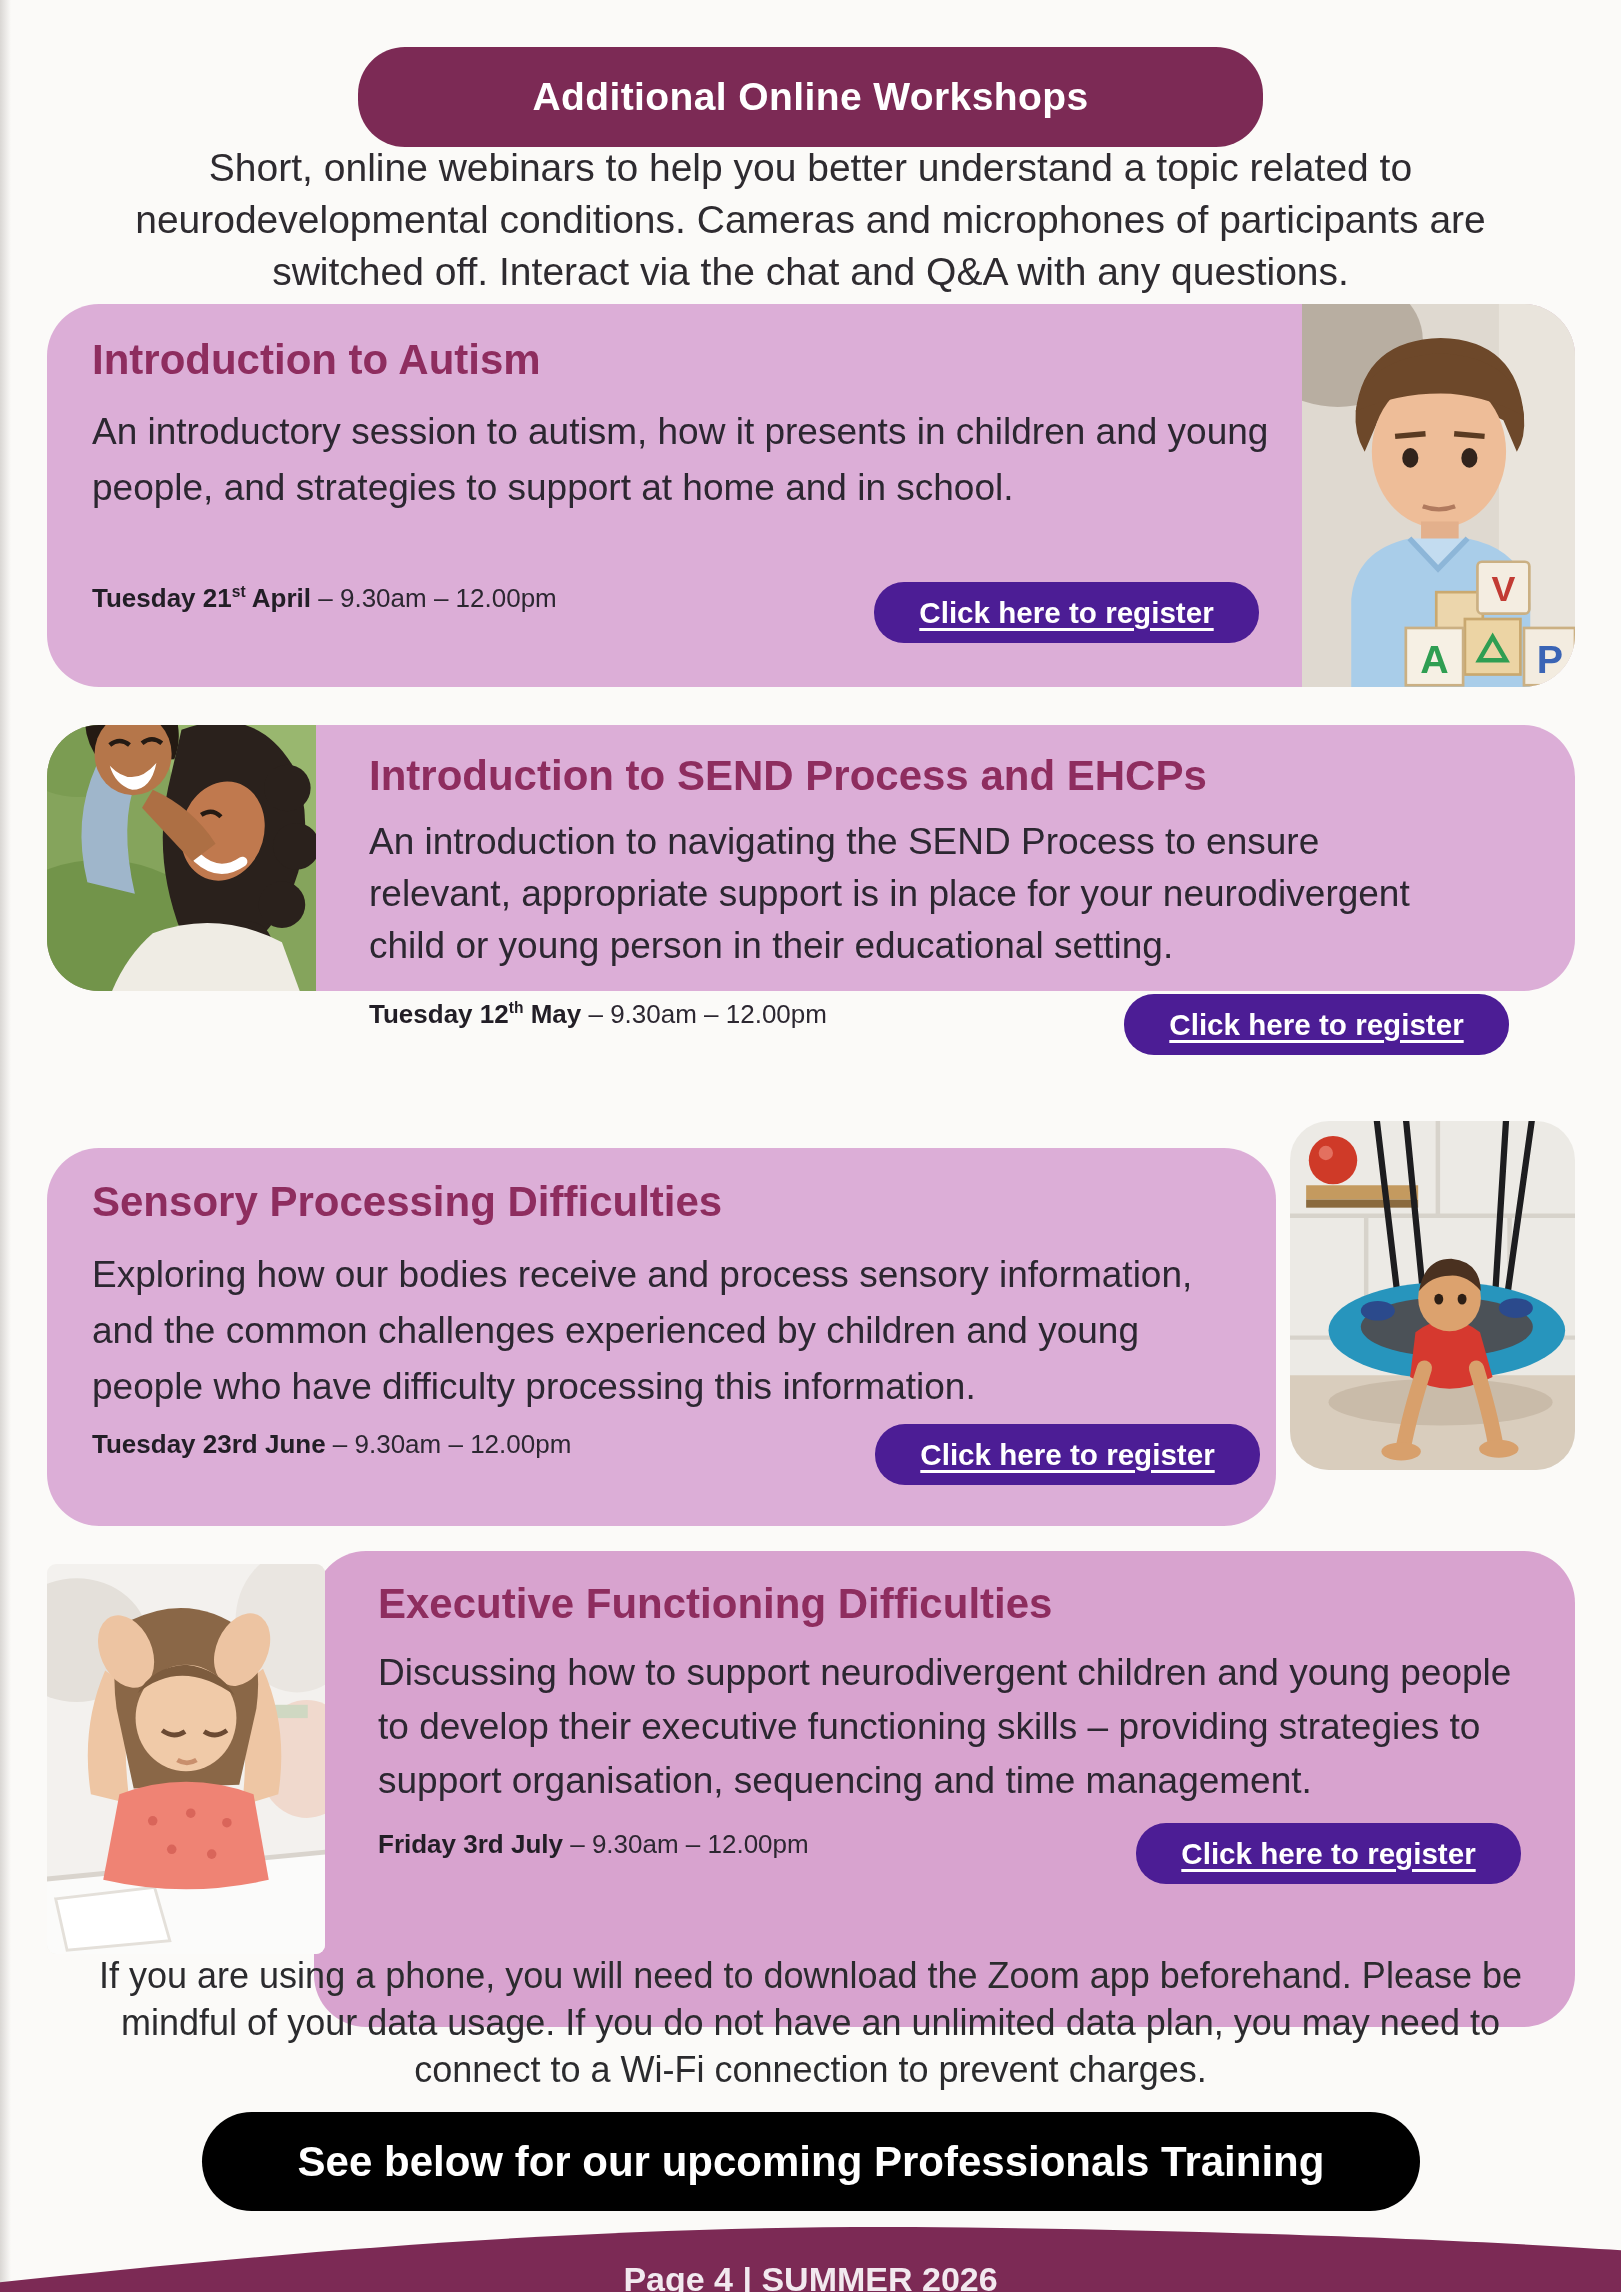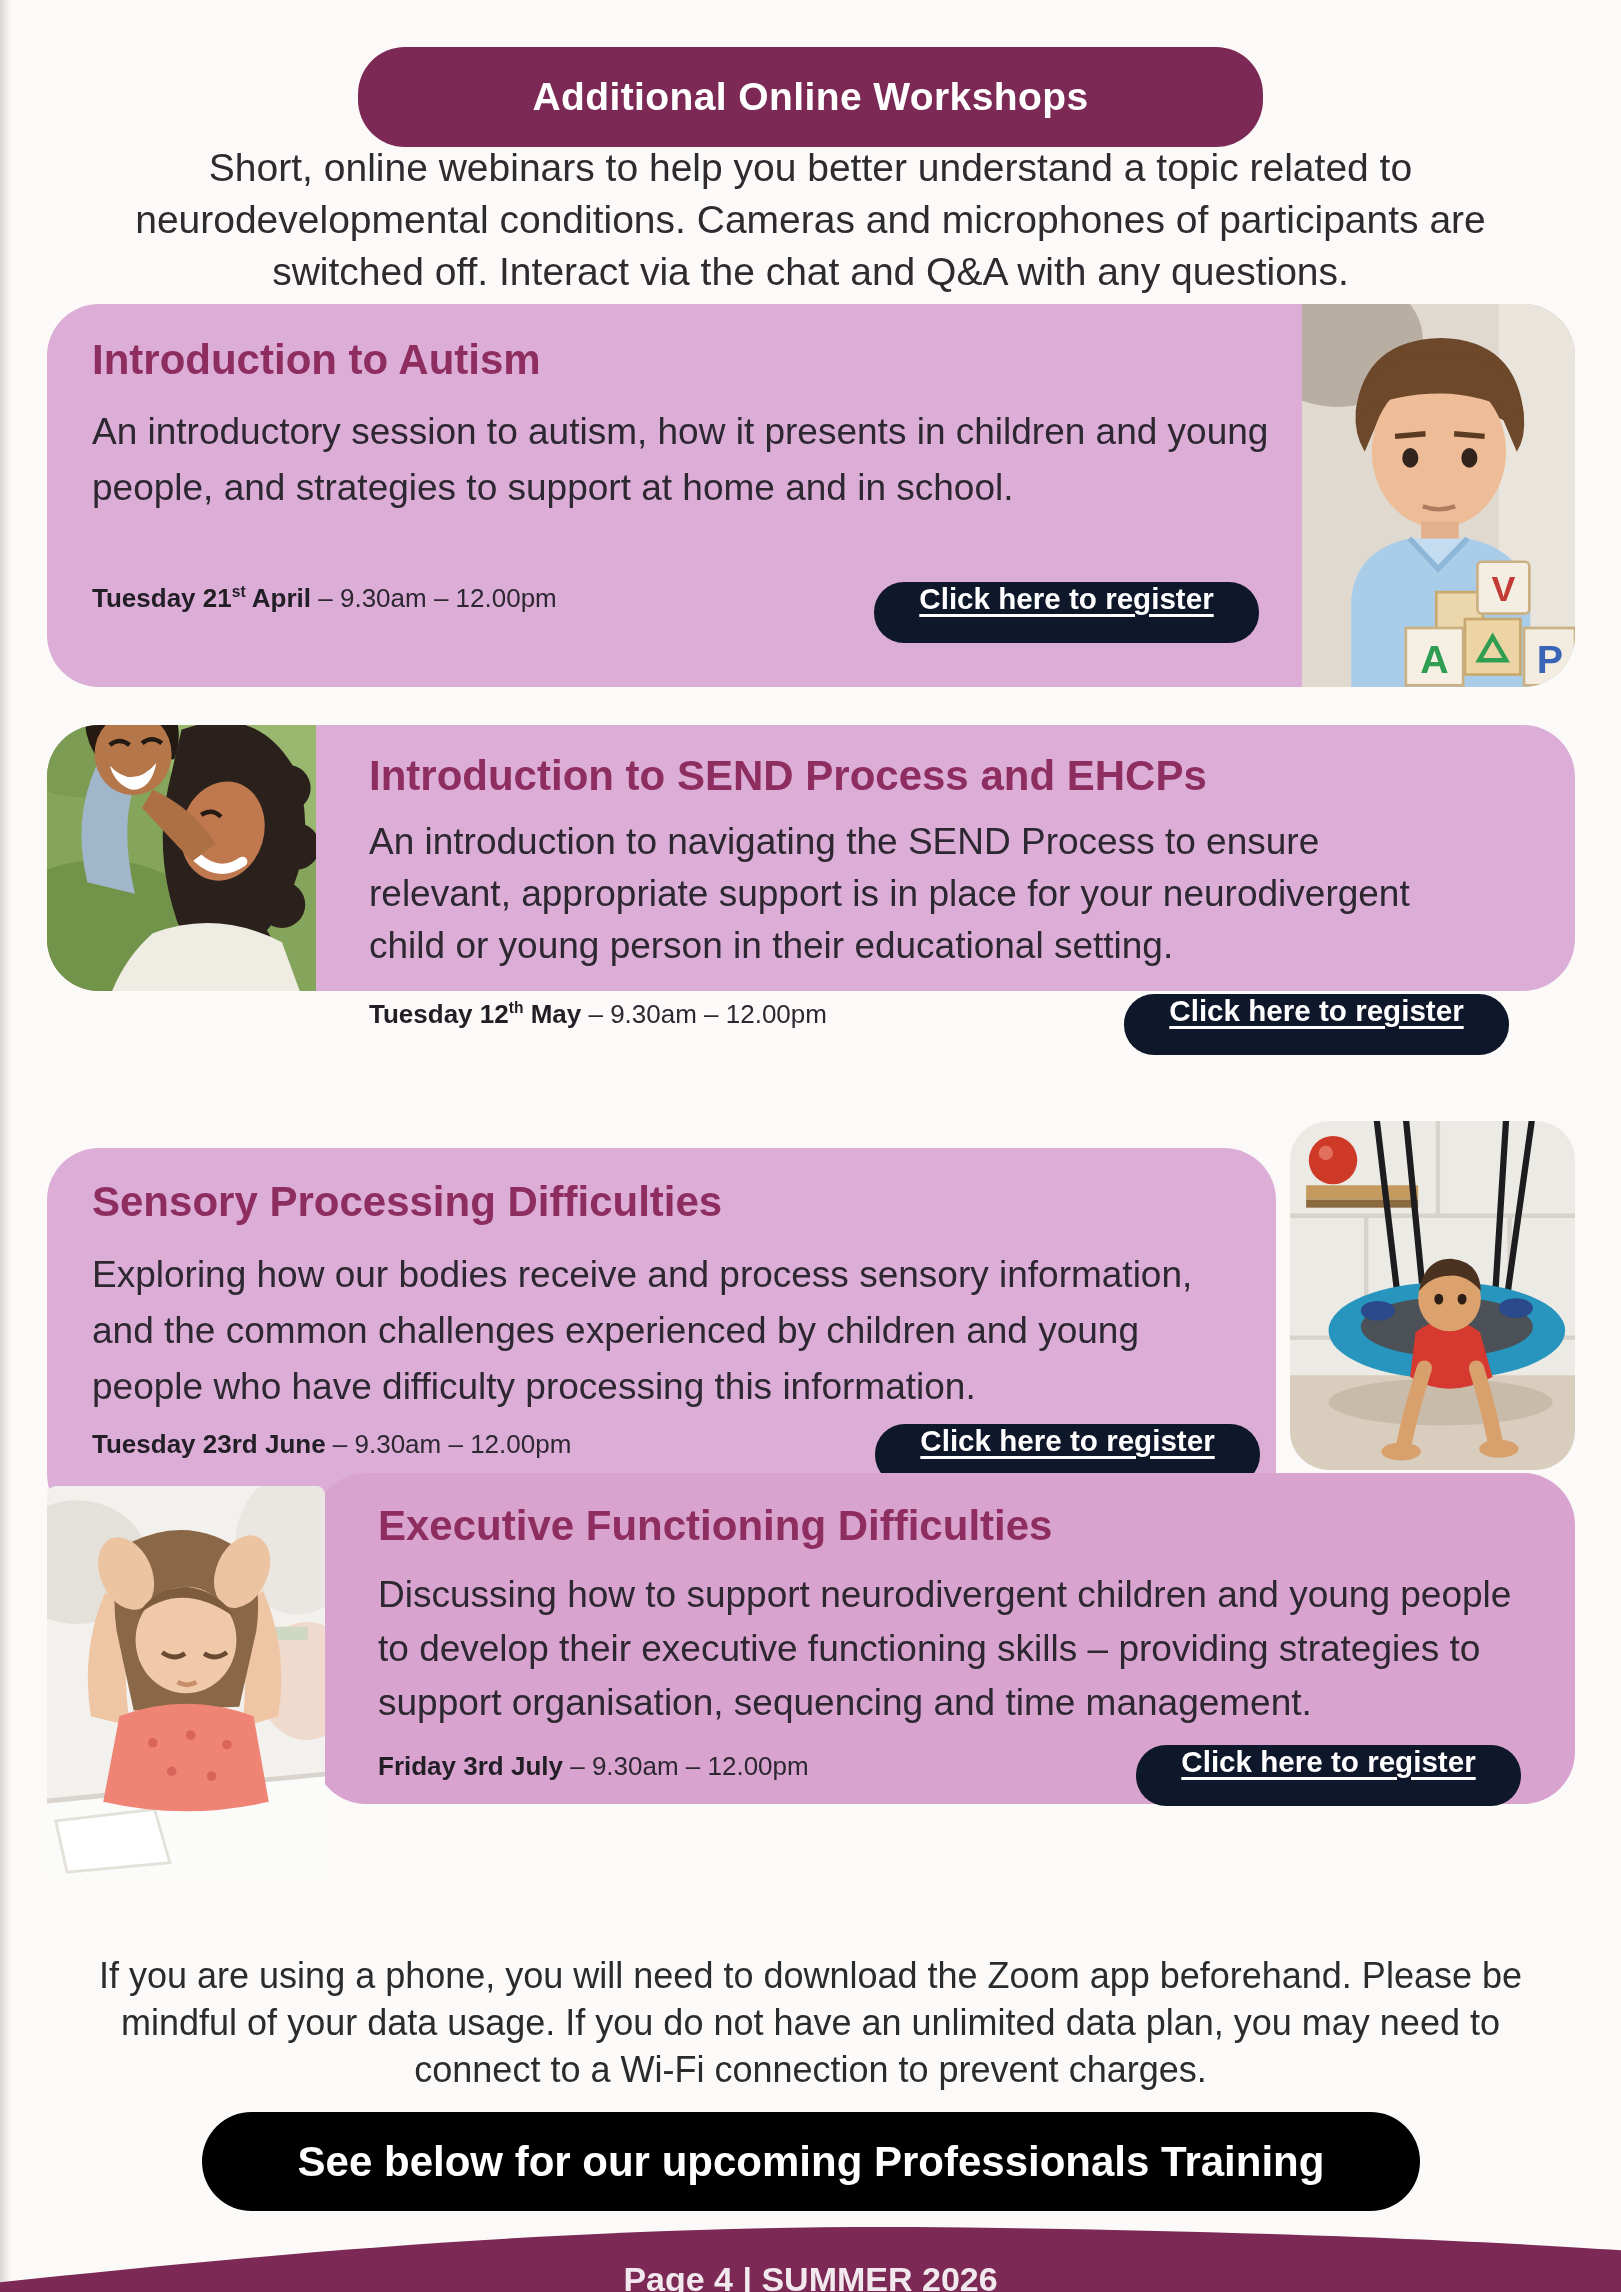--- a/index.html
+++ b/index.html
@@ -10,36 +10,36 @@
   .pill-header{position:absolute;left:358px;top:47px;width:905px;height:100px;background:#7c2a55;
     border-radius:47px;display:flex;align-items:center;justify-content:center;color:#ffffff;
     font-size:39px;font-weight:bold;letter-spacing:0.4px;}
   .intro{position:absolute;left:67px;top:142px;width:1487px;text-align:center;font-size:39px;
     line-height:52px;color:#2e2b30;}
   .card{position:absolute;left:47px;width:1528px;}
   .card-bg{position:absolute;inset:0;background:#dcaed7;border-radius:52px;}
   .card1{top:304px;height:383px;}
   .card2{top:725px;height:266px;}
   .card3{top:1148px;height:378px;}
-  .card4{top:1473px;height:331px;}
+  .card4{top:1551px;height:476px;}
   .card3 .card-bg{right:299px;}
   .card4 .card-bg{left:267px;background:#d8a3cf;}
   .photo{position:absolute;overflow:hidden;}
   .photo svg{display:block;width:100%;height:100%;}
   .photo-r{right:0;top:0;width:273px;height:100%;border-radius:0 52px 52px 0;}
   .photo-l{left:0;top:0;width:269px;height:100%;border-radius:52px 0 0 52px;}
   .photo-c3{left:1243px;top:-27px;width:285px;height:349px;border-radius:39px;}
   .photo-c4{left:0;top:12.5px;width:278px;height:390px;border-radius:9px;}
   .c-title{position:absolute;font-size:42px;font-weight:bold;color:#8e2d5f;}
   .c-desc{position:absolute;font-size:37px;line-height:56px;color:#2c2731;}
   .c-date{position:absolute;font-size:26px;color:#2c2731;white-space:nowrap;}
   .c-date b{font-weight:bold;color:#221e26;}
   .c-date sup{font-size:60%;font-weight:bold;color:#221e26;}
-  .register{position:absolute;height:61px;background:#0f172a;border-radius:30px;display:flex;
-    align-items:flex-start;justify-content:center;padding:0 32px;color:#fff;font-size:29.6px;
+  .register{position:absolute;height:61px;background:#4c1d95;border-radius:30px;display:flex;
+    align-items:center;justify-content:center;padding:0 32px;color:#fff;font-size:29.6px;
     font-weight:bold;text-decoration:underline;text-decoration-thickness:2.7px;
     text-underline-offset:5.4px;cursor:pointer;border:none;font-family:inherit;}
   .note{position:absolute;left:76px;top:1952px;width:1469px;text-align:center;font-size:36px;
     line-height:47px;color:#2b2b2e;}
   .banner{position:absolute;left:202px;top:2112px;width:1218px;height:99px;background:#000000;
     border-radius:50px;display:flex;align-items:center;justify-content:center;color:#fff;
     font-size:42px;font-weight:bold;}
   .swoosh{position:absolute;left:0;bottom:0;width:1621px;height:73px;}
   .footer-text{position:absolute;top:2260px;left:0;width:100%;text-align:center;font-size:34px;
     font-weight:bold;color:#f2e9ef;}

